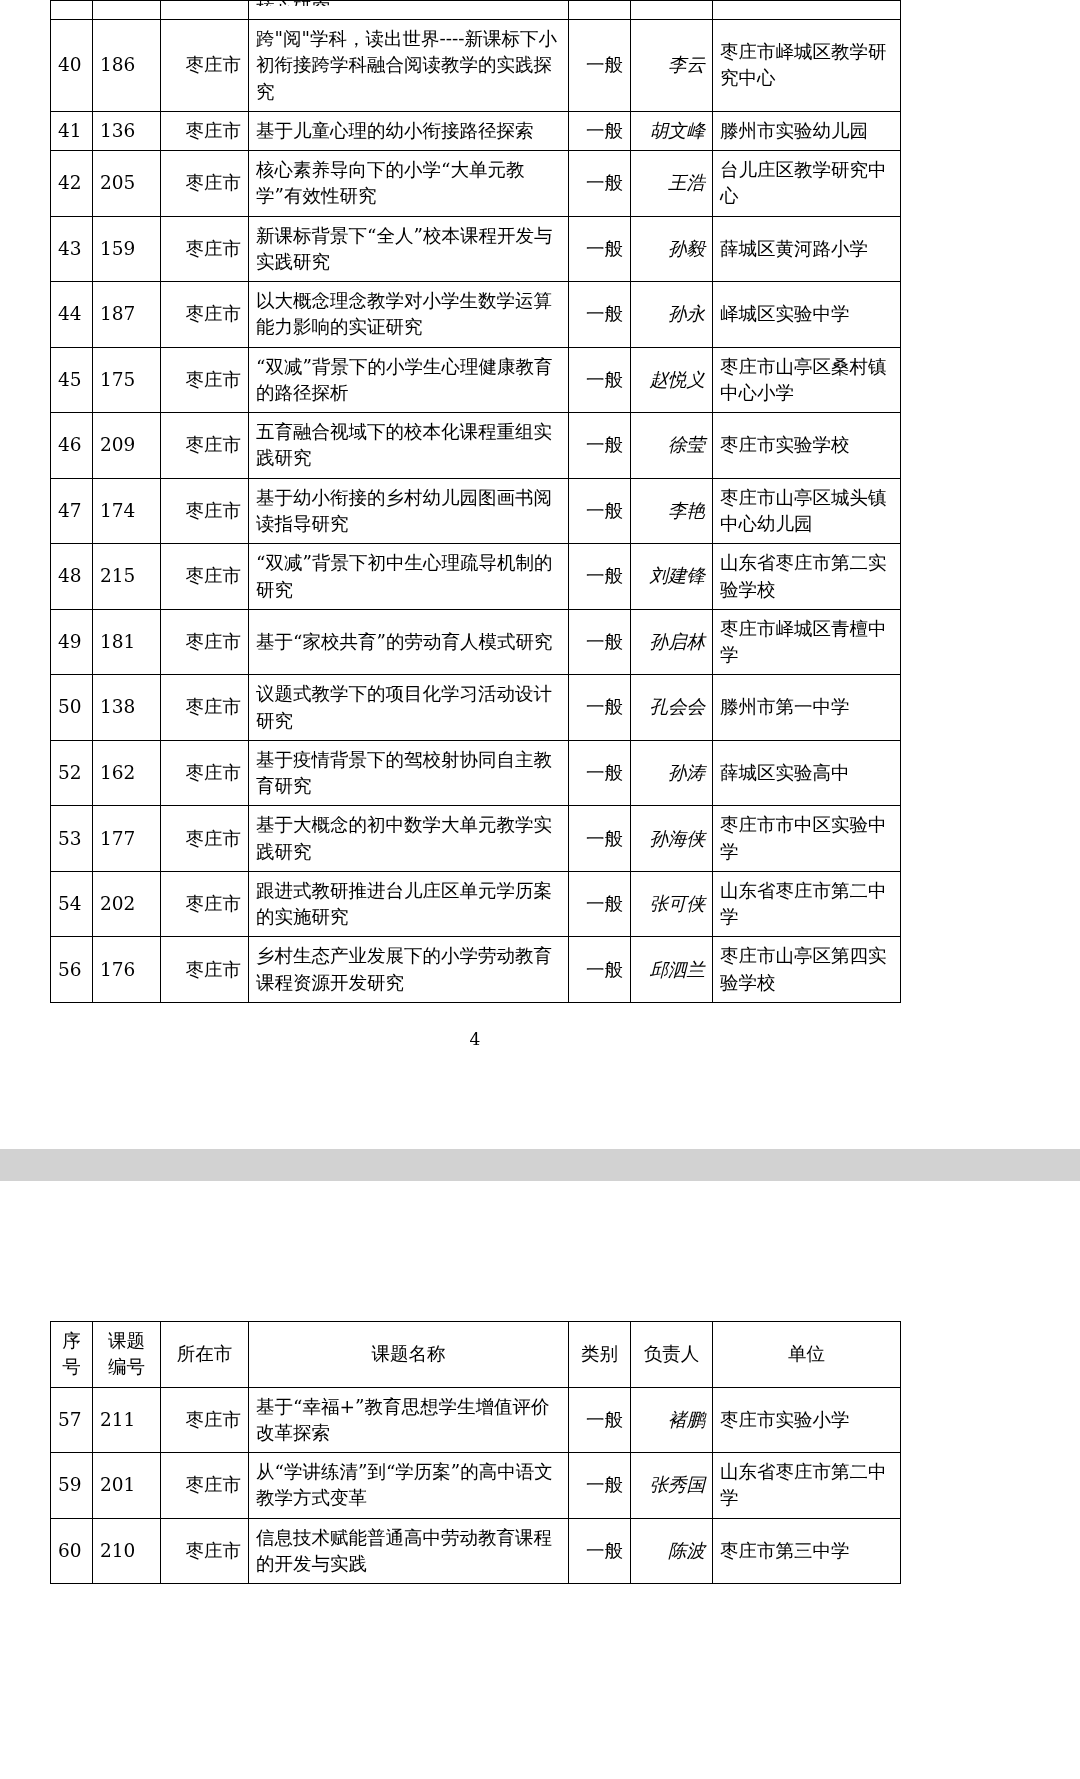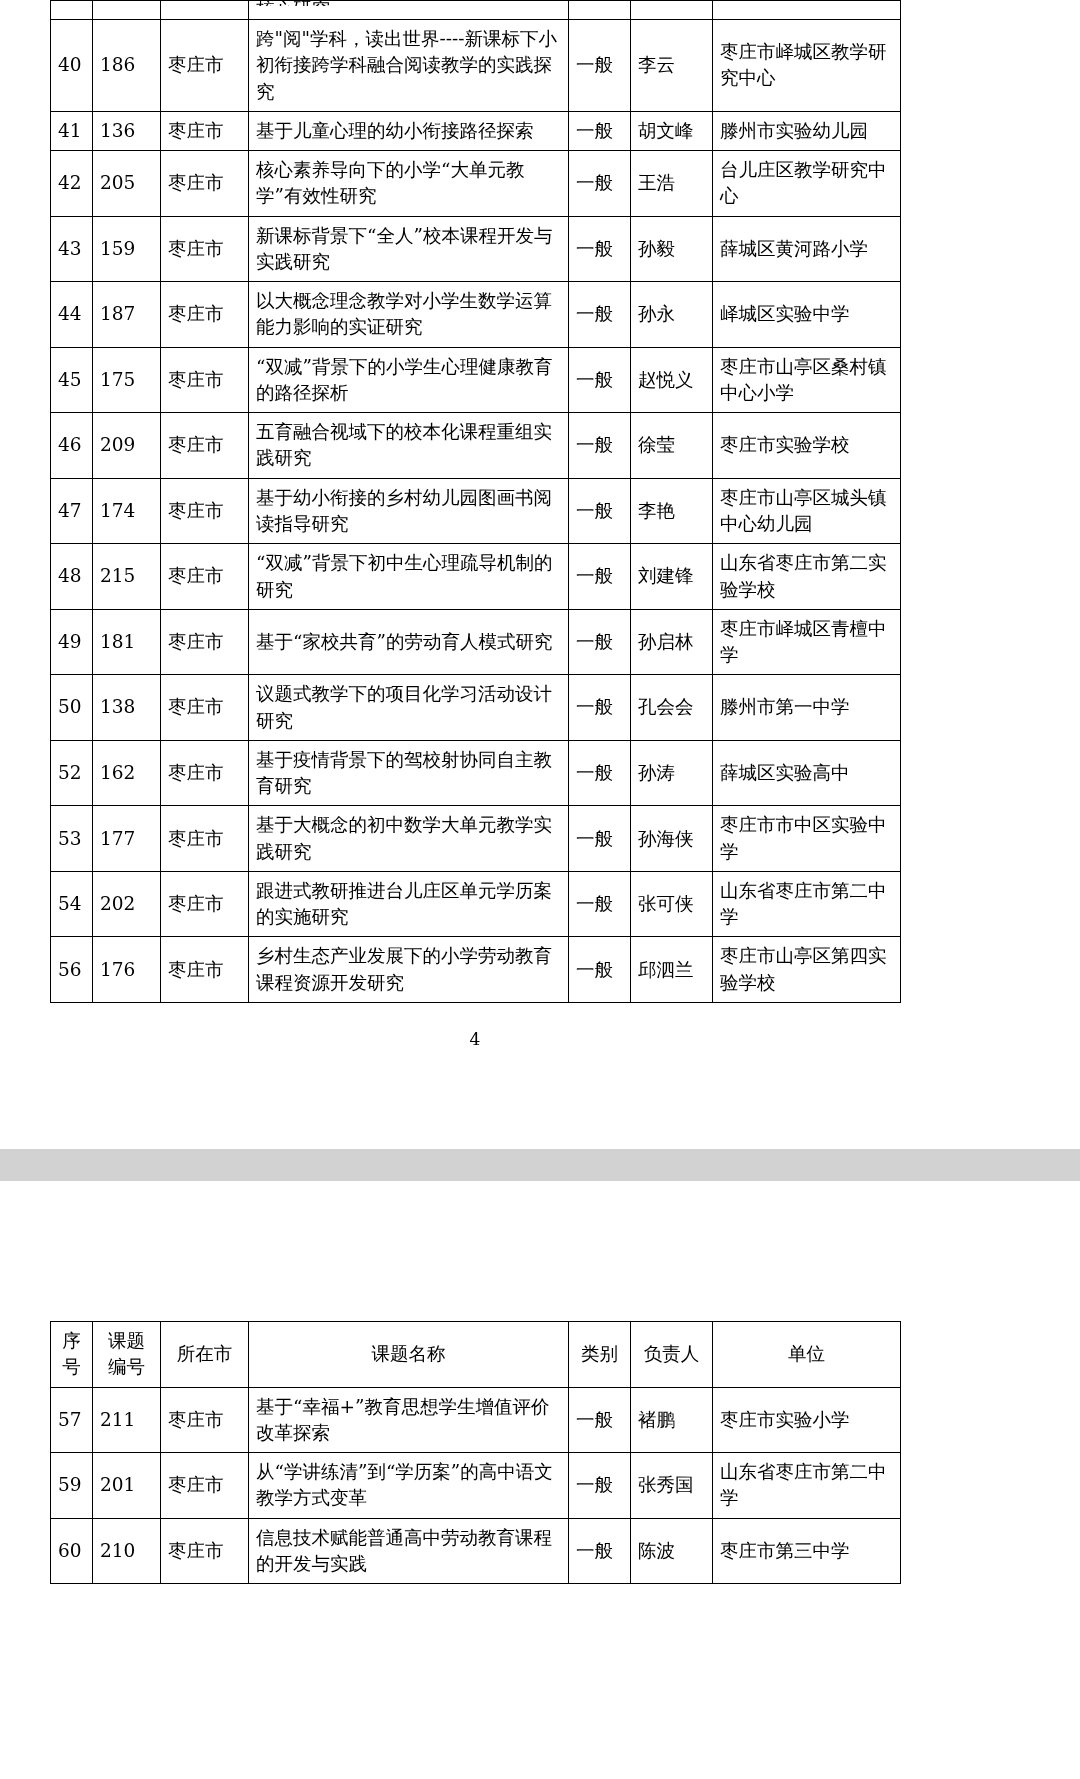--- a/index.html
+++ b/index.html
@@ -39,24 +39,24 @@
   
   col.c-seq{width:42px;}
   col.c-code{width:68px;}
   col.c-city{width:88px;}
   col.c-title{width:320px;}
   col.c-type{width:62px;}
   col.c-person{width:82px;}
   col.c-unit{width:188px;}
 
   td.seq, td.code{font-family:"DejaVu Sans","Liberation Sans",sans-serif;font-weight:700;font-size:19px;}
-  td.city{text-align:left;}
+  td.city{text-align:right;}
   td.title{text-align:left;}
-  td.type{text-align:left;}
-  td.person{text-align:left;}
+  td.type{text-align:right;}
+  td.person{text-align:right;font-style:italic;}
   td.unit{text-align:left;}
 
   
   thead th{
     text-align:center;
     font-weight:700;
     font-size:21px;
     line-height:1.3;
     font-family:"DejaVu Serif","Liberation Serif",serif;
   }

